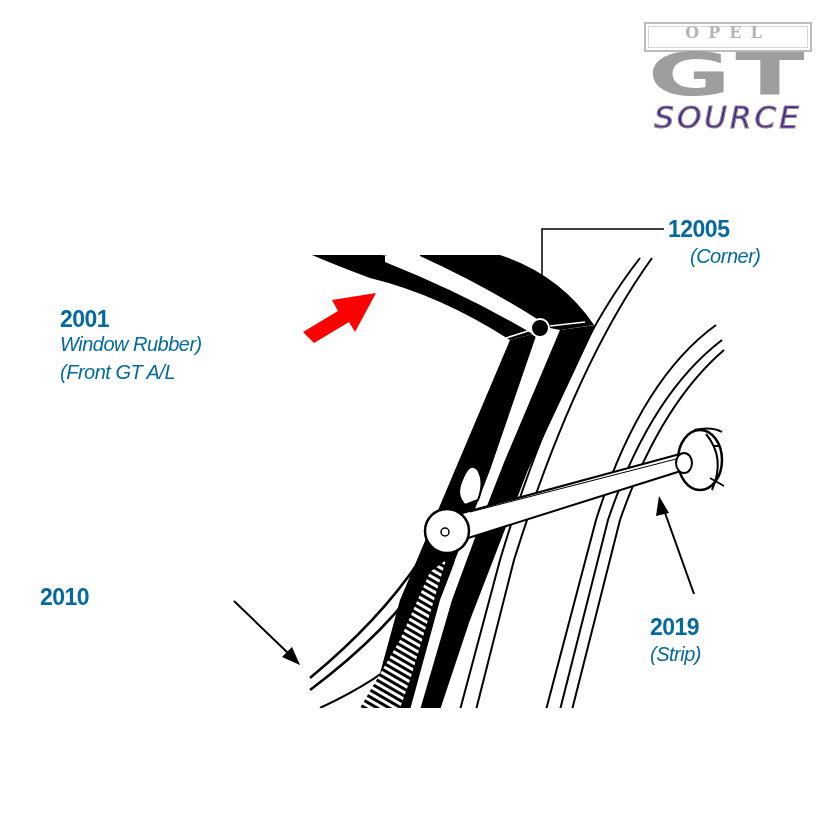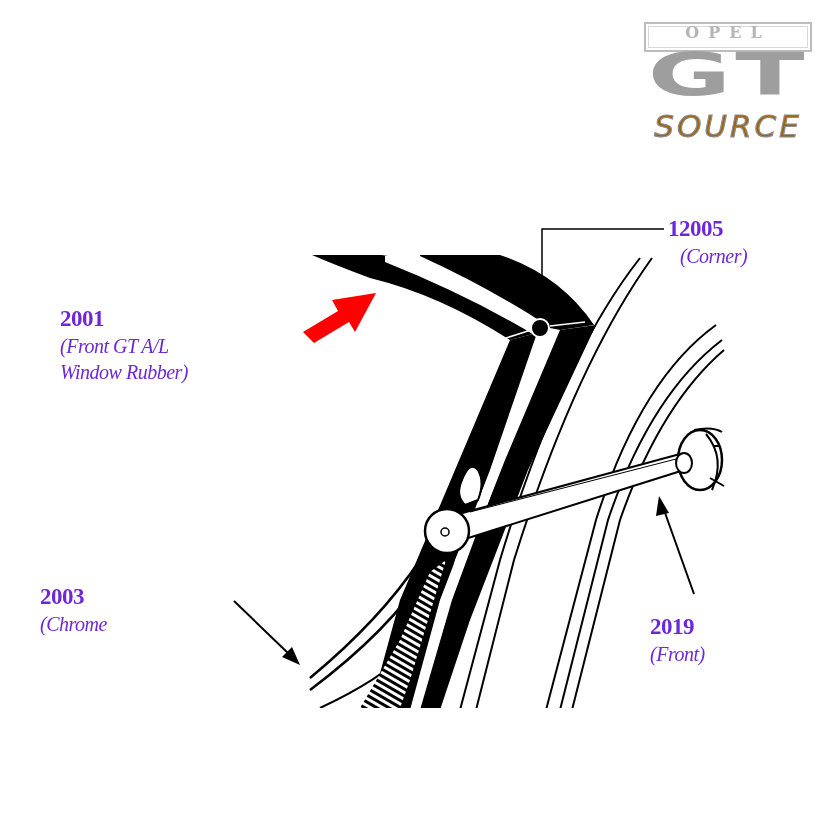--- a/index.html
+++ b/index.html
@@ -1,23 +1,23 @@
 <!DOCTYPE html>
 <html><head>
 <meta charset="utf-8">
 <style>
   html, body { margin:0; padding:0; background:#ffffff; }
   body { width:840px; height:840px; position:relative; overflow:hidden; font-family:"DejaVu Serif", serif; }
   .logo { position:absolute; left:630px; top:16px; width:196px; height:140px; }
   .opel-box { position:absolute; left:14px; top:6px; width:168px; height:30px; border:2px solid #bdbdbd; box-sizing:border-box; outline:1px solid #d8d8d8; outline-offset:-5px; }
   .opel-text { position:absolute; left:0; top:0; width:100%; text-align:center; font-family:"DejaVu Serif", serif; font-size:16px; line-height:18px; letter-spacing:9px; color:#b5b5b5; font-weight:bold; }
   .gt-text { position:absolute; left:6px; top:28px; width:186px; text-align:center; font-family:"DejaVu Sans", sans-serif; font-weight:bold; font-size:70px; line-height:72px; color:#9e9e9e; letter-spacing:4px; transform:scaleX(1.45) scaleY(0.85); transform-origin:center top; }
-  .source-text { position:absolute; left:0; top:93px; width:196px; text-align:center; font-family:"DejaVu Sans", sans-serif; font-style:oblique; font-size:31px; line-height:34px; color:#a16207; letter-spacing:3px; -webkit-text-stroke:1.2px #8e8e8e; }
+  .source-text { position:absolute; left:0; top:84px; width:196px; text-align:center; font-family:"DejaVu Sans", sans-serif; font-style:oblique; font-size:31px; line-height:34px; color:#4c1d95; letter-spacing:3px; -webkit-text-stroke:1.2px #8e8e8e; }
   .diagram { position:absolute; left:0; top:0; width:840px; height:840px; }
-  .label { position:absolute; font-family:Liberation Serif, serif; color:#6d28d9; }
+  .label { position:absolute; font-family:Liberation Sans, sans-serif; color:#0369a1; }
   .num { font-weight:bold; font-size:23px; line-height:26px; letter-spacing:-0.5px; }
   .desc { font-style:italic; font-size:20px; line-height:28px; letter-spacing:-0.5px; }
   .right { }
 </style>
 </head>
 <body>
 
 <div class="logo">
   <div class="opel-box">
     <div class="opel-text">OPEL</div>
@@ -85,30 +85,29 @@
 
   <line x1="234" y1="601" x2="290" y2="655" stroke="#000" stroke-width="2"></line>
   <path d="M300,665 L282,657 L292,647 Z" fill="#000"></path>
 
   <line x1="694" y1="594" x2="664" y2="510" stroke="#000" stroke-width="2"></line>
   <path d="M659,496 L669,513 L656,516 Z" fill="#000"></path>
 </svg>
 
 <div class="label right" style="left:60px; top:306px; width:214px;">
   <div class="num">2001</div>
+  <div class="desc" style="margin-top:-2px;">Window Rubber)</div>
   <div class="desc">(Front GT A/L</div>
-  <div class="desc" style="margin-top:-2px;">Window Rubber)</div>
 </div>
 
 <div class="label" style="left:668px; top:216px; width:160px;">
   <div class="num">12005</div>
-  <div class="desc" style="margin-left:12px;">(Corner)</div>
+  <div class="desc" style="margin-left:22px;">(Corner)</div>
 </div>
 
 <div class="label right" style="left:40px; top:584px; width:172px;">
-  <div class="num">2003</div>
-  <div class="desc">(Chrome</div>
+  <div class="num">2010</div>
 </div>
 
 <div class="label" style="left:650px; top:614px; width:100px;">
   <div class="num" style="margin-left:0;">2019</div>
-  <div class="desc">(Front)</div>
+  <div class="desc">(Strip)</div>
 </div>
 
 </body></html>

